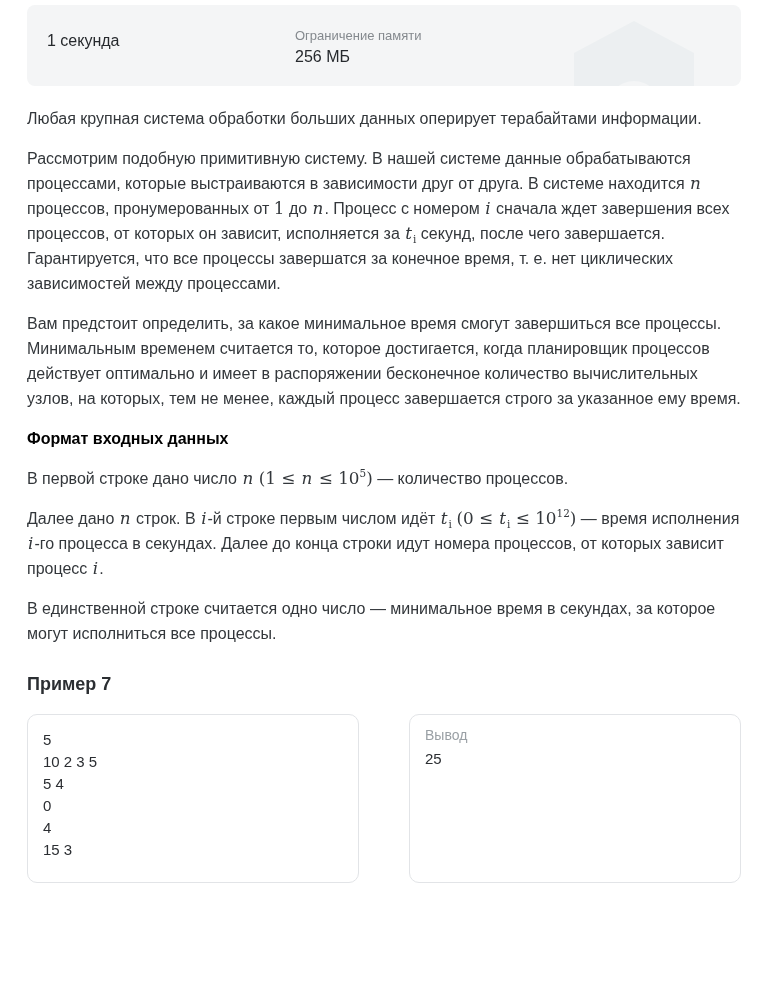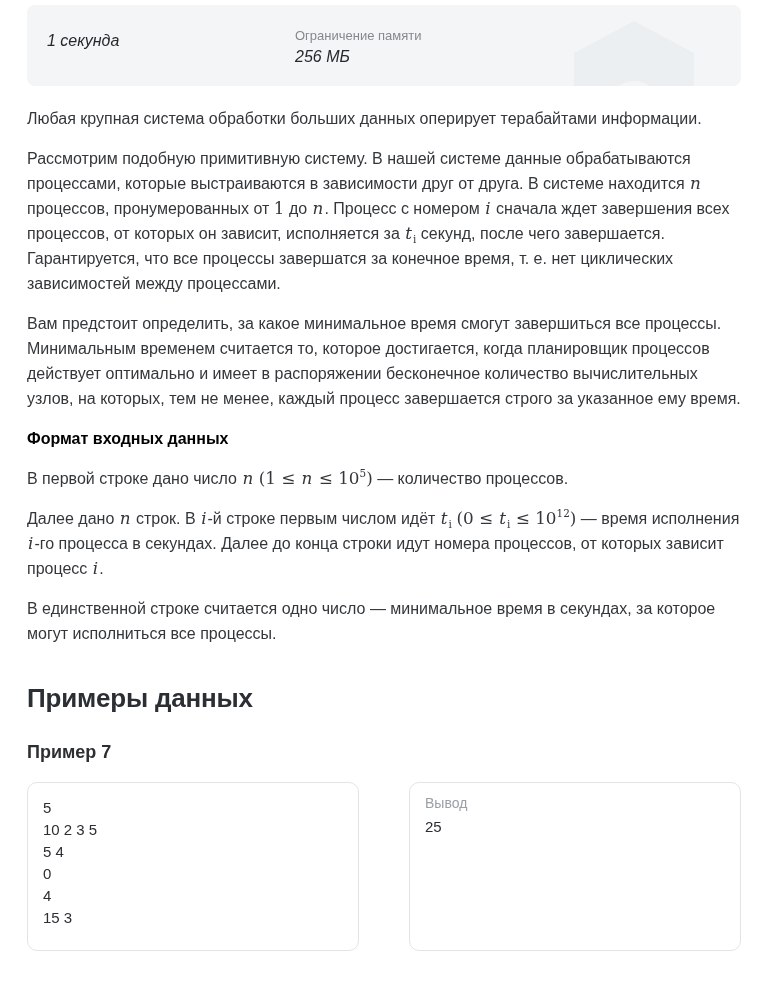--- a/index.html
+++ b/index.html
@@ -19,21 +19,21 @@
     position: relative;
     background: #f4f5f6;
     border-radius: 8px;
     height: 81px;
     padding: 23px 0 0 20px;
     display: flex;
     overflow: hidden;
   }
   .limit-col { width: 248px; position: relative; z-index: 1; }
   .limit-label { font-size: 13px; line-height: 16px; color: #84898e; }
-  .limit-value { font-size: 16px; line-height: 20px; color: #26292d; margin-top: 3px; font-style: italic; }
+  .limit-value { font-size: 16px; line-height: 20px; color: #26292d; margin-top: 3px; }
   .watermark {
     position: absolute;
     right: 42px; top: 10px;
     z-index: 0;
   }
 
   
   .statement { margin-top: 20px; }
   .statement p {
     margin: 0 0 15px;
@@ -120,21 +120,20 @@
     <p>Рассмотрим подобную примитивную систему. В нашей системе данные обрабатываются процессами, которые выстраиваются в зависимости друг от друга. В системе находится <span class="math"><i>n</i></span> процессов, пронумерованных от <span class="math">1</span> до <span class="math"><i>n</i></span>. Процесс с номером <span class="math"><i>i</i></span> сначала ждет завершения всех процессов, от которых он зависит, исполняется за <span class="math"><i>t</i><sub>i</sub></span> секунд, после чего завершается. Гарантируется, что все процессы завершатся за конечное время, т. е. нет циклических зависимостей между процессами.</p>
     <p>Вам предстоит определить, за какое минимальное время смогут завершиться все процессы. Минимальным временем считается то, которое достигается, когда планировщик процессов действует оптимально и имеет в распоряжении бесконечное количество вычислительных узлов, на которых, тем не менее, каждый процесс завершается строго за указанное ему время.</p>
 
     <div class="fmt-heading">Формат входных данных</div>
     <p>В первой строке дано число <span class="math"><i>n</i></span> <span class="math">(1 ≤ <i>n</i> ≤ 10<sup>5</sup>)</span> — количество процессов.</p>
     <p>Далее дано <span class="math"><i>n</i></span> строк. В <span class="math"><i>i</i></span>-й строке первым числом идёт <span class="math"><i>t</i><sub>i</sub></span> <span class="math">(0 ≤ <i>t</i><sub>i</sub> ≤ 10<sup>12</sup>)</span> — время исполнения <span class="math"><i>i</i></span>-го процесса в секундах. Далее до конца строки идут номера процессов, от которых зависит процесс <span class="math"><i>i</i></span>.</p>
 
     <p>В единственной строке считается одно число — минимальное время в секундах, за которое могут исполниться все процессы.</p>
   </div>
 
-  <h2 class="samples-heading">Примеры данных</h2>
   <h3 class="example-heading">Пример 7</h3>
 
   <div class="samples-row">
     <div class="sample-box">
       <div class="sample-code">5
 10 2 3 5
 5 4
 0
 4
 15 3</div>

